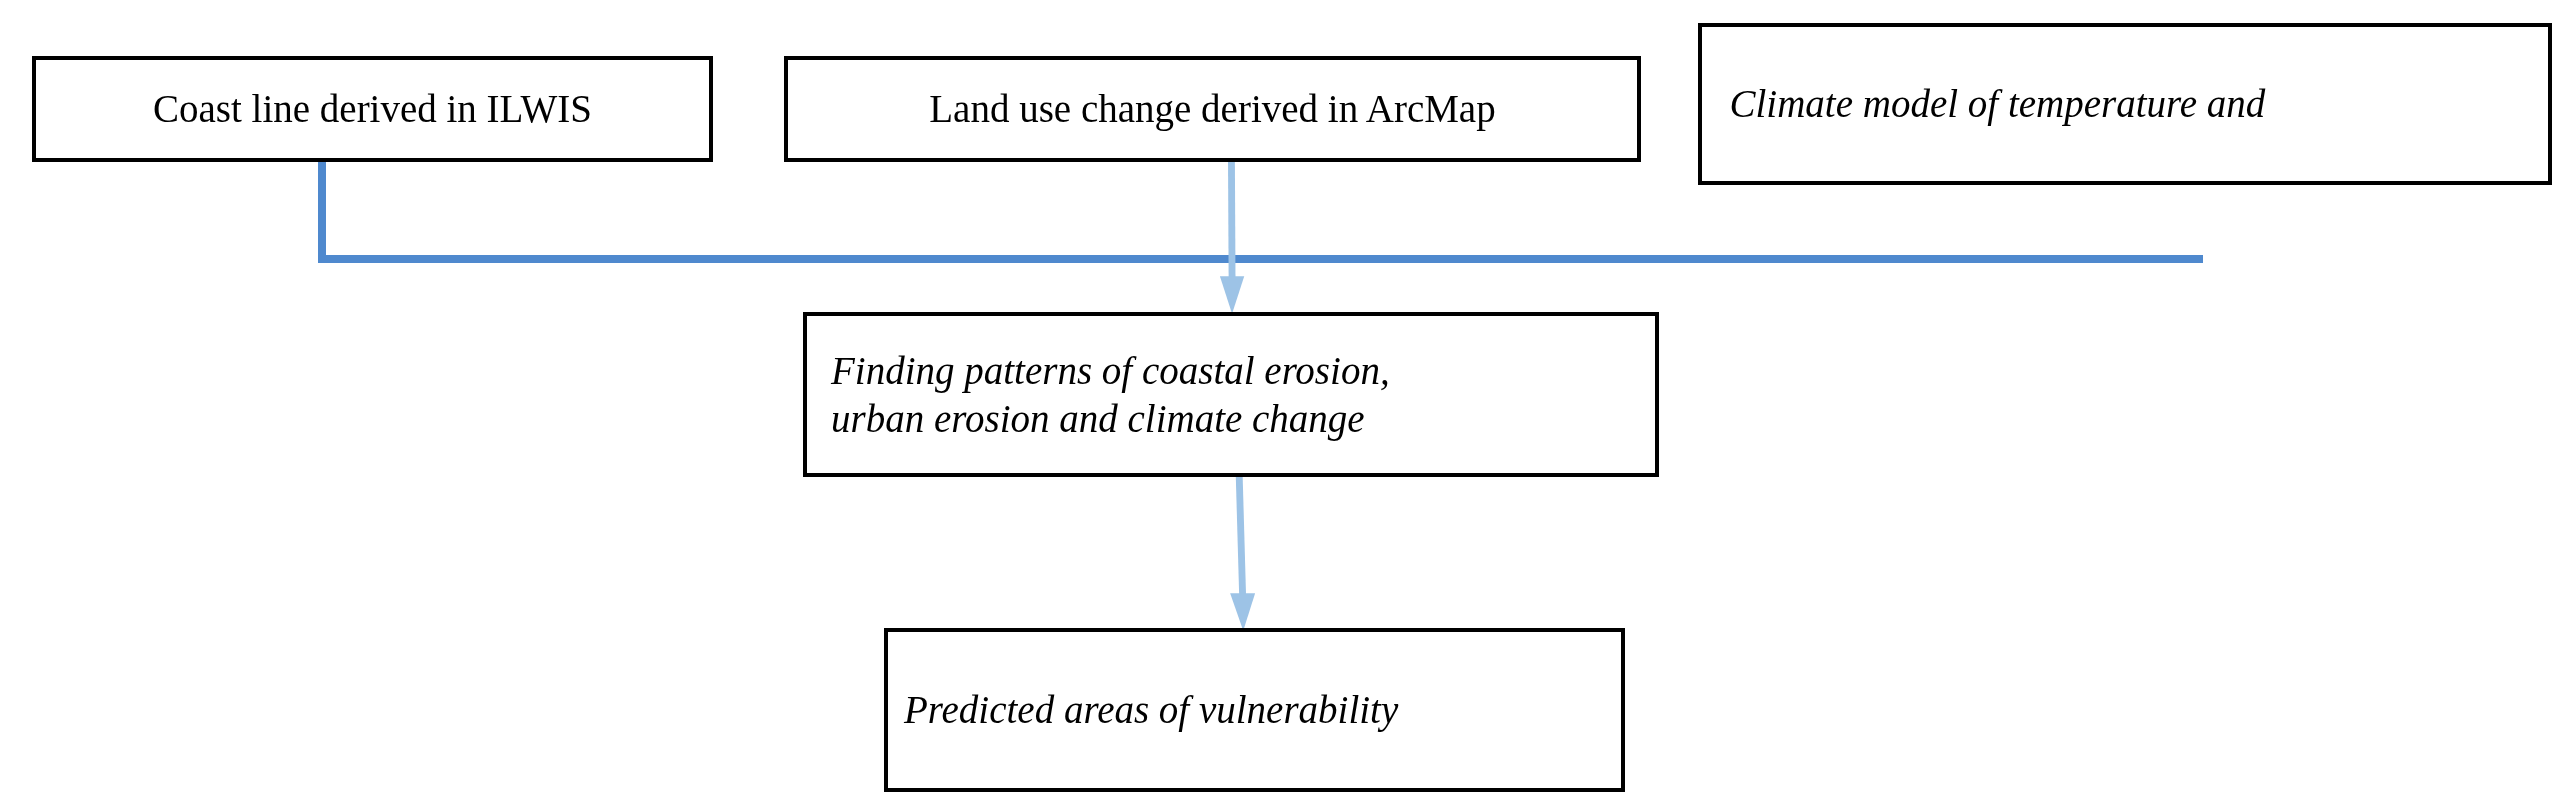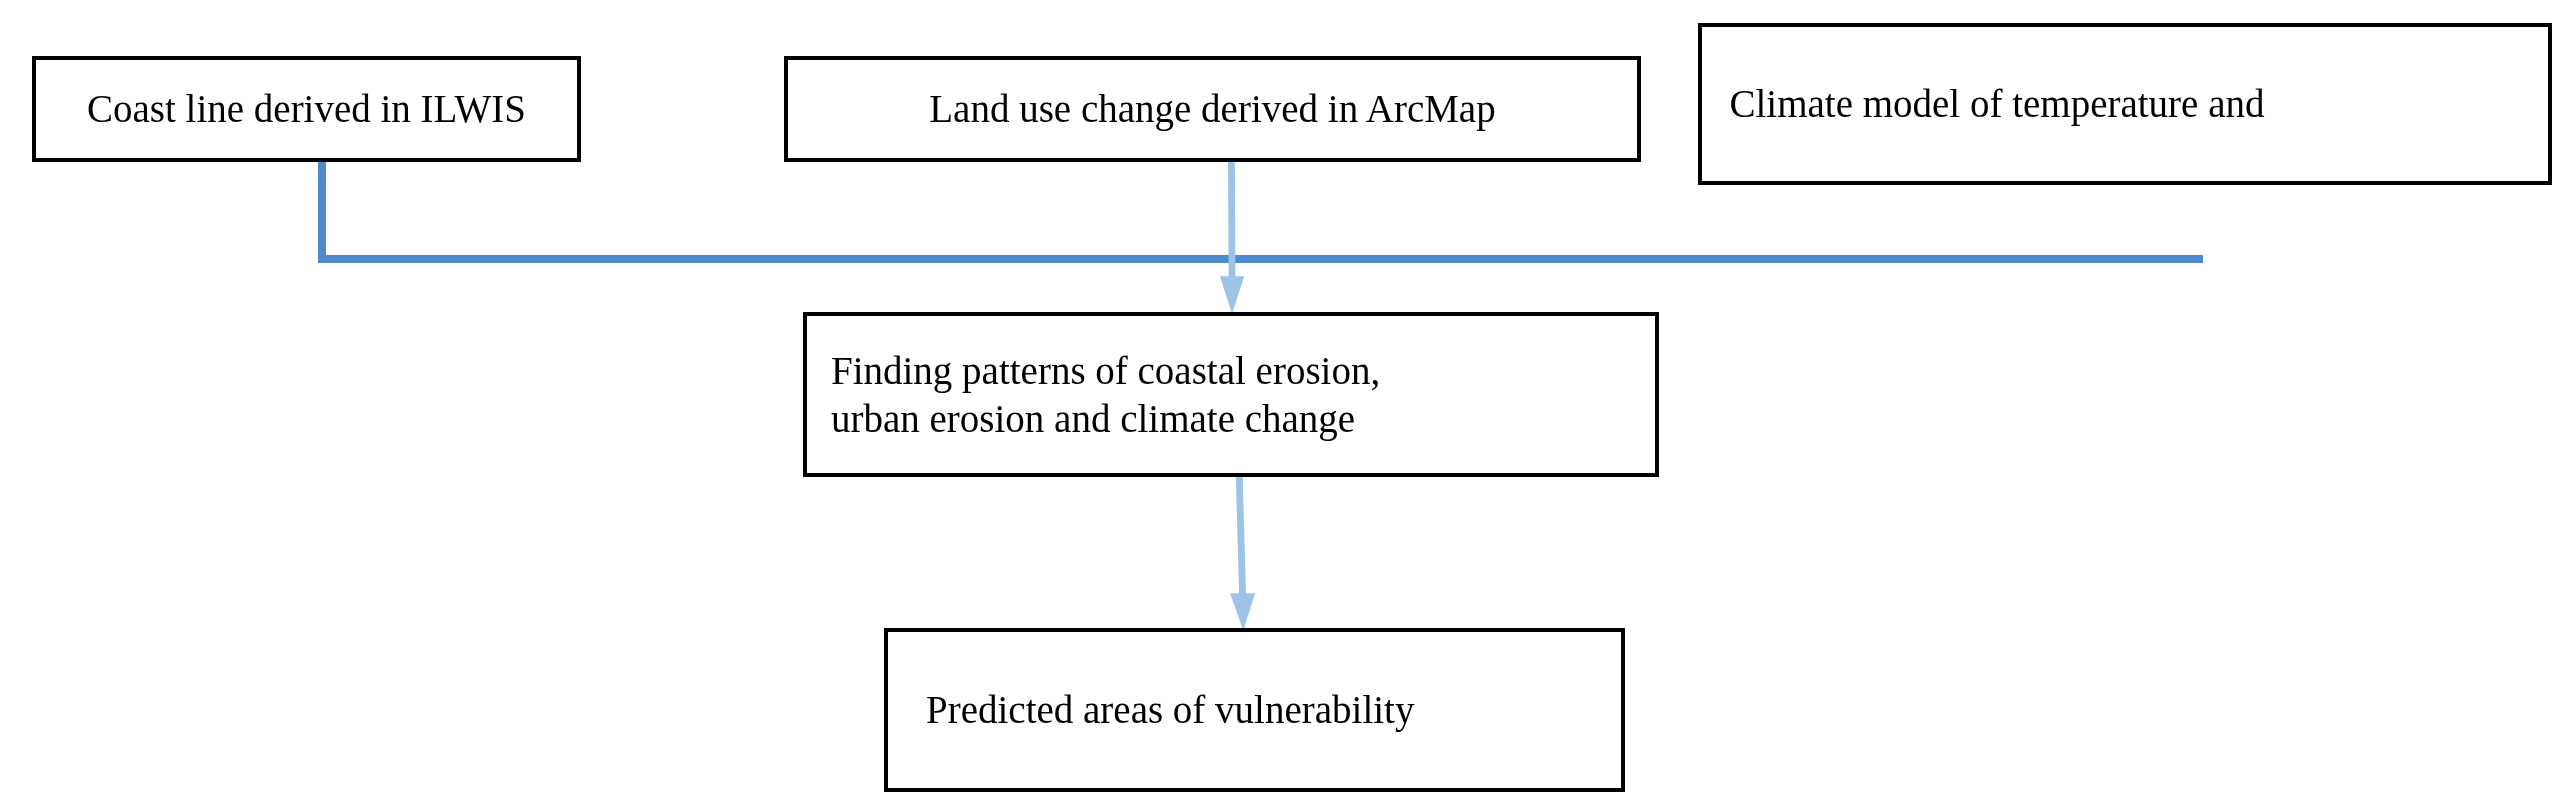--- a/index.html
+++ b/index.html
@@ -32,26 +32,27 @@
     display: block;
     white-space: pre;
   }
   .node.center-align {
     align-items: center;
     text-align: center;
   }
   .node.left-align {
     align-items: flex-start;
     text-align: left;
+    font-style: italic;
   }
 
   
   #node-coastline {
     left: 32px;  top: 56px;
-    width: 549px; height: 106px;
+    width: 681px; height: 106px;
     padding: 0 19px;
   }
   
   #node-landuse {
     left: 784px; top: 56px;
     width: 857px; height: 106px;
     padding: 0 2px;
   }
   
   #node-climate {
@@ -62,21 +63,21 @@
   
   #node-patterns {
     left: 803px; top: 312px;
     width: 856px; height: 165px;
     padding: 0 24px;
   }
   
   #node-predicted {
     left: 884px; top: 628px;
     width: 741px; height: 164px;
-    padding: 0 38px;
+    padding: 0 16px;
   }
 
   
   .conn {
     position: absolute;
     z-index: 2;
   }
   
   #conn-elbow-v {
     left: 318px; top: 160px;

